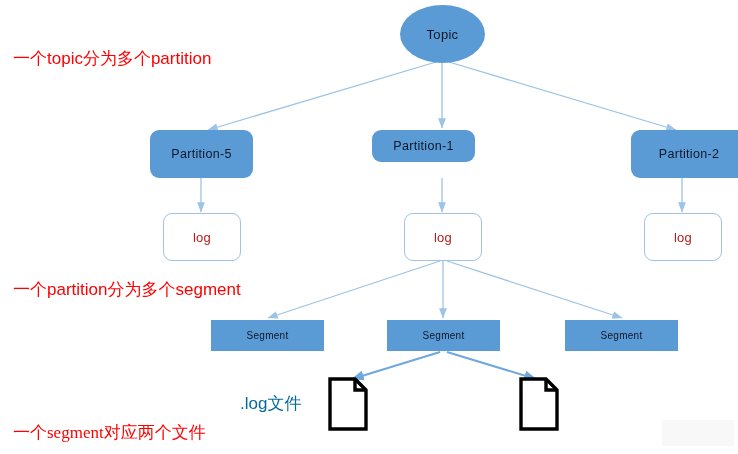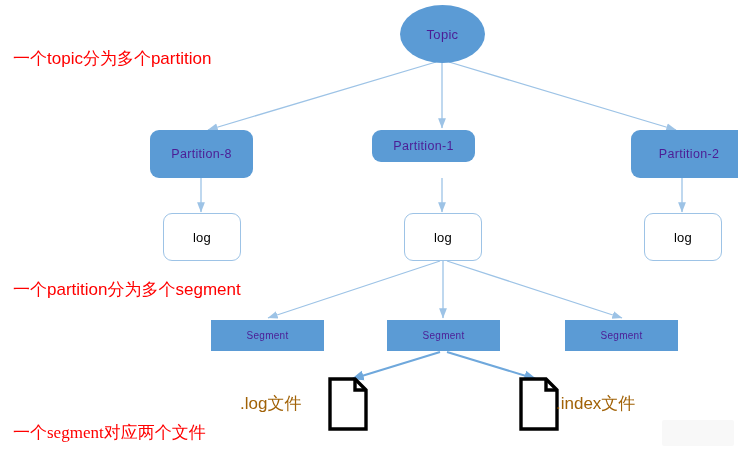--- a/index.html
+++ b/index.html
@@ -24,37 +24,37 @@
     pointer-events: none;
   }
 
   
   .node {
     position: absolute;
     box-sizing: border-box;
     display: flex;
     align-items: center;
     justify-content: center;
-    color: #4c1d95;
+    color: #0f172a;
     background: #5B9BD5;
     letter-spacing: 0.3px;
     white-space: nowrap;
   }
   .node-topic {
     border-radius: 50%;
     font-size: 13px;
   }
   .node-partition {
     border-radius: 9px;
     font-size: 12.5px;
   }
   .node-log {
     border-radius: 9px;
     background: #ffffff;
-    color: #000000;
+    color: #b91c1c;
     border: 1.3px solid #9DC3E6;
     font-size: 13px;
   }
   .node-segment {
     border-radius: 0;
     font-size: 10px;
   }
 
   
   .annotation {
@@ -65,21 +65,21 @@
     white-space: nowrap;
     letter-spacing: 0px;
   }
 
   
   .file-icon {
     position: absolute;
   }
   .file-label {
     position: absolute;
-    color: #a16207;
+    color: #0369a1;
     font-size: 17px;
     white-space: nowrap;
   }
 
   
   .watermark {
     position: absolute;
     right: 4px;
     bottom: 8px;
     width: 72px;
@@ -124,21 +124,21 @@
       <path d="M440,352 L352,379" stroke-width="2.1" marker-end="url(#ah-strong)"></path>
       <path d="M447,352 L536,379" stroke-width="2.1" marker-end="url(#ah-strong)"></path>
     </g>
   </svg>
 
   <div class="node node-topic" style="left:400px; top:5px; width:85px; height:58px;">
     <span>Topic</span>
   </div>
 
   <div class="node node-partition" style="left:150px; top:130px; width:103px; height:48px;">
-    <span>Partition-8</span>
+    <span>Partition-5</span>
   </div>
   <div class="node node-partition" style="left:372px; top:130px; width:103px; height:32px;">
     <span>Partition-1</span>
   </div>
   <div class="node node-partition" style="left:631px; top:130px; width:116px; height:48px;">
     <span>Partition-2</span>
   </div>
 
   <div class="node node-log" style="left:163px; top:213px; width:78px; height:48px;">
     <span>log</span>
@@ -163,21 +163,20 @@
   <div class="file-label" style="left:240px; top:392px;">.log文件</div>
   <svg class="file-icon" style="left:327px; top:376px;" width="42" height="56" viewBox="0 0 42 56">
     <path d="M3,3 L28,3 L39,14 L39,53 L3,53 Z" fill="#ffffff" stroke="#000000" stroke-width="3.4" stroke-linejoin="miter"></path>
     <path d="M28,3 L28,14 L39,14" fill="none" stroke="#000000" stroke-width="3.4"></path>
   </svg>
 
   <svg class="file-icon" style="left:518px; top:376px;" width="42" height="56" viewBox="0 0 42 56">
     <path d="M3,3 L28,3 L39,14 L39,53 L3,53 Z" fill="#ffffff" stroke="#000000" stroke-width="3.4" stroke-linejoin="miter"></path>
     <path d="M28,3 L28,14 L39,14" fill="none" stroke="#000000" stroke-width="3.4"></path>
   </svg>
-  <div class="file-label" style="left:556px; top:392px;">.index文件</div>
 
   <div class="annotation" style="left:13px; top:278px;">一个partition分为多个segment</div>
   <div class="annotation" style="left:13px; top:47px;">一个topic分为多个partition</div>
   <div class="annotation" style="left:13px; top:421px;font-family:Liberation Serif, serif;">一个segment对应两个文件</div>
 
   <div class="watermark"></div>
 
 </div>
 
 </body></html>

